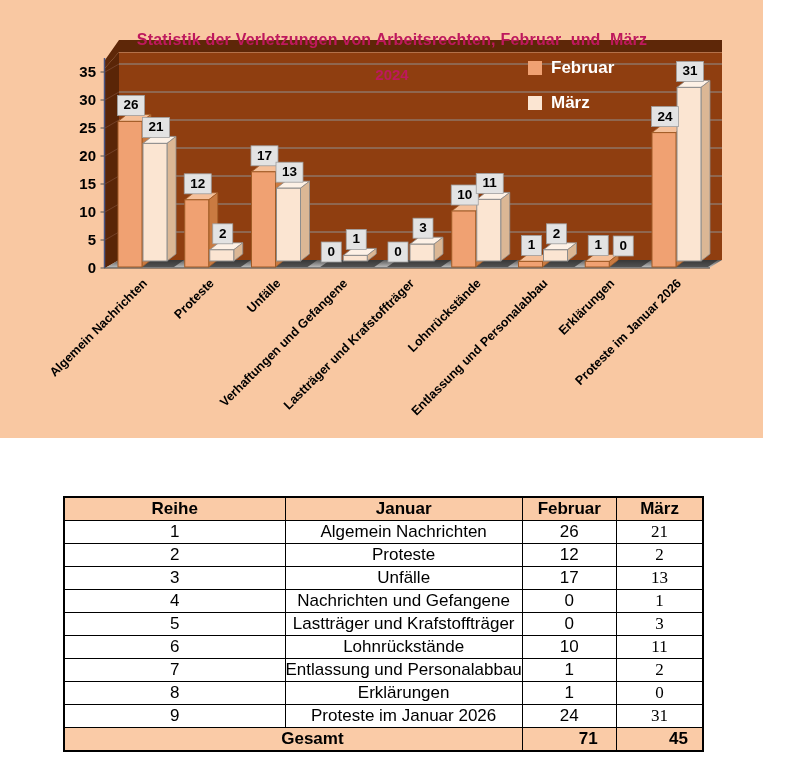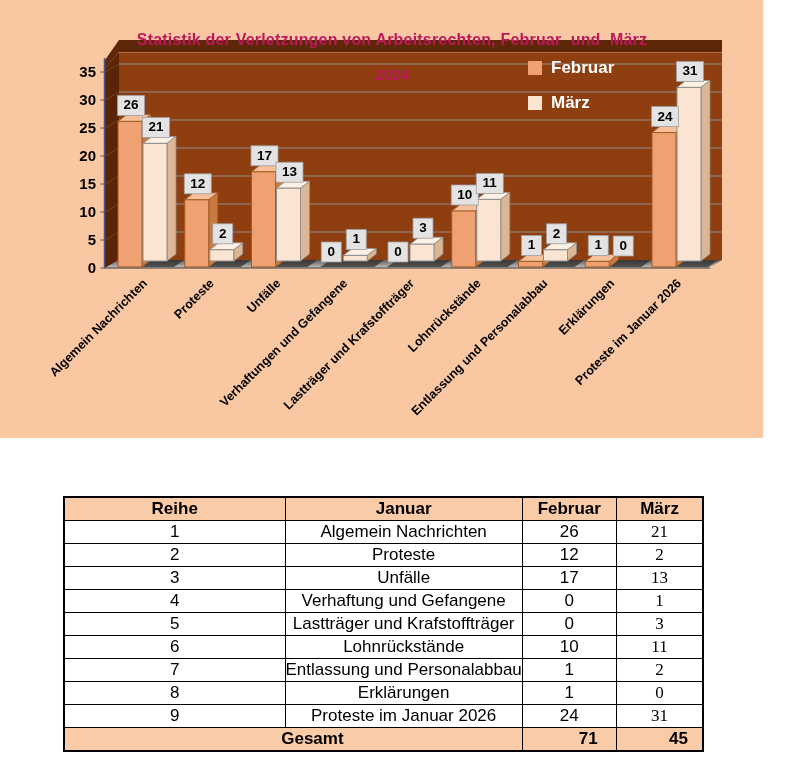--- a/index.html
+++ b/index.html
@@ -267,21 +267,21 @@
         <td class="serif-cell">2</td>
       </tr>
       <tr>
         <td>3</td>
         <td>Unfälle</td>
         <td>17</td>
         <td class="serif-cell">13</td>
       </tr>
       <tr>
         <td>4</td>
-        <td>Verhaftung und Gefangene</td>
+        <td>Nachrichten und Gefangene</td>
         <td>0</td>
         <td class="serif-cell">1</td>
       </tr>
       <tr>
         <td>5</td>
         <td>Lastträger und Krafstoffträger</td>
         <td>0</td>
         <td class="serif-cell">3</td>
       </tr>
       <tr>

